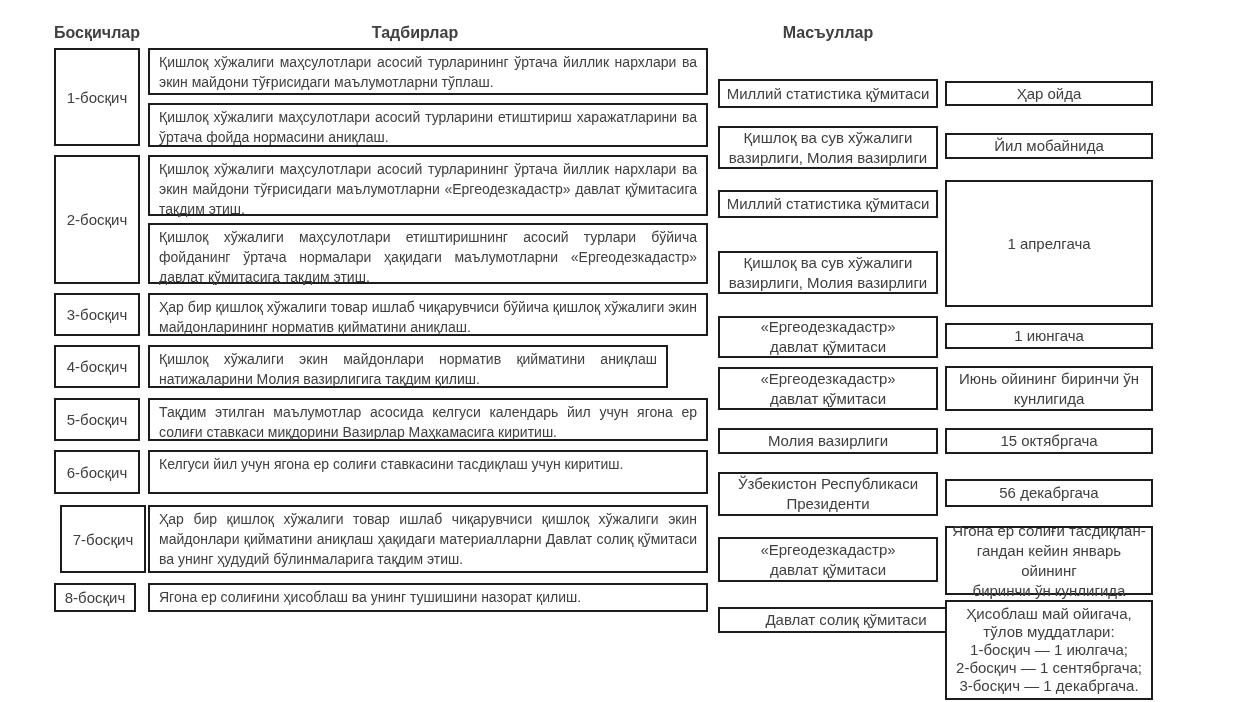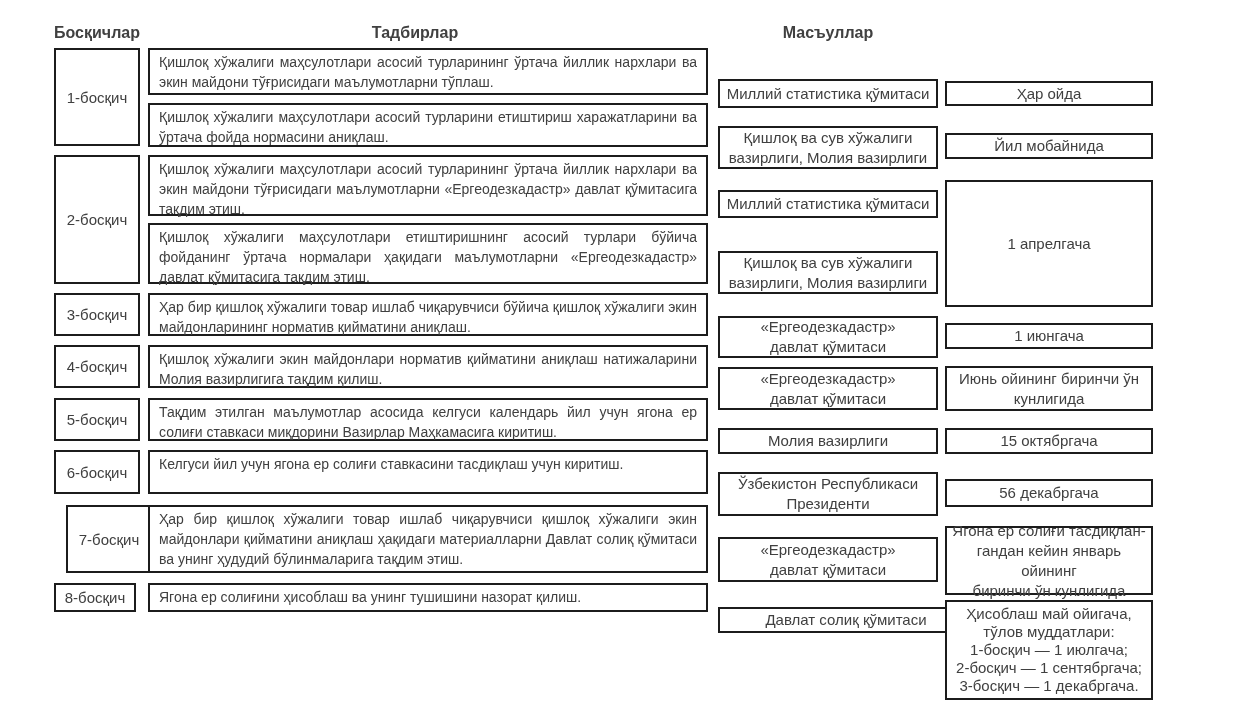--- a/index.html
+++ b/index.html
@@ -72,38 +72,38 @@
 вазирлиги, Молия вазирлиги</div>
   <div class="box cc" style="left:945px;top:158px;width:208px;height:127px">1 апрелгача</div>
 
   <div class="box lbl" style="left:54px;top:293px;width:86px;height:43px">3-босқич</div>
   <div class="box act" style="left:148px;top:293px;width:560px;height:43px">Ҳар бир қишлоқ хўжалиги товар ишлаб чиқарувчиси бўйича қишлоқ хўжалиги экин майдонларининг норматив қийматини аниқлаш.</div>
   <div class="box cc" style="left:718px;top:294px;width:220px;height:42px">«Ергеодезкадастр»
 давлат қўмитаси</div>
   <div class="box cc" style="left:945px;top:301px;width:208px;height:26px">1 июнгача</div>
 
   <div class="box lbl" style="left:54px;top:345px;width:86px;height:43px">4-босқич</div>
-  <div class="box act" style="left:148px;top:345px;width:560px;height:43px">Қишлоқ хўжалиги экин майдонлари норматив қийматини аниқлаш натижаларини Молия вазирлигига тақдим қилиш.</div>
+  <div class="box act" style="left:148px;top:345px;width:520px;height:43px">Қишлоқ хўжалиги экин майдонлари норматив қийматини аниқлаш натижаларини Молия вазирлигига тақдим қилиш.</div>
   <div class="box cc" style="left:718px;top:345px;width:220px;height:43px">«Ергеодезкадастр»
 давлат қўмитаси</div>
   <div class="box cc" style="left:945px;top:344px;width:208px;height:45px">Июнь ойининг биринчи ўн
 кунлигида</div>
 
   <div class="box lbl" style="left:54px;top:398px;width:86px;height:43px">5-босқич</div>
   <div class="box act" style="left:148px;top:398px;width:560px;height:43px">Тақдим этилган маълумотлар асосида келгуси календарь йил учун ягона ер солиғи ставкаси миқдорини Вазирлар Маҳкамасига киритиш.</div>
   <div class="box cc" style="left:718px;top:406px;width:220px;height:26px">Молия вазирлиги</div>
   <div class="box cc" style="left:945px;top:406px;width:208px;height:26px">15 октябргача</div>
 
   <div class="box lbl" style="left:54px;top:450px;width:86px;height:44px">6-босқич</div>
   <div class="box act" style="left:148px;top:450px;width:560px;height:44px">Келгуси йил учун ягона ер солиғи ставкасини тасдиқлаш учун киритиш.</div>
   <div class="box cc" style="left:718px;top:450px;width:220px;height:44px">Ўзбекистон Республикаси
 Президенти</div>
   <div class="box cc" style="left:945px;top:457px;width:208px;height:28px">56 декабргача</div>
 
-  <div class="box lbl" style="left:66px;top:505px;width:86px;height:68px">7-босқич</div>
+  <div class="box lbl" style="left:60px;top:505px;width:86px;height:68px">7-босқич</div>
   <div class="box act" style="left:148px;top:505px;width:560px;height:68px">Ҳар бир қишлоқ хўжалиги товар ишлаб чиқарувчиси қишлоқ хўжалиги экин майдонлари қийматини аниқлаш ҳақидаги материалларни Давлат солиқ қўмитаси ва унинг ҳудудий бўлинмаларига тақдим этиш.</div>
   <div class="box cc" style="left:718px;top:515px;width:220px;height:45px">«Ергеодезкадастр»
 давлат қўмитаси</div>
   <div class="box cc" style="left:945px;top:504px;width:208px;height:69px">Ягона ер солиғи тасдиқлан-
 гандан кейин январь ойининг
 биринчи ўн кунлигида</div>
 
   <div class="box lbl" style="left:54px;top:583px;width:82px;height:29px">8-босқич</div>
   <div class="box act" style="left:148px;top:583px;width:560px;height:29px">Ягона ер солиғини ҳисоблаш ва унинг тушишини назорат қилиш.</div>
   <div class="box cc" style="left:718px;top:585px;width:256px;height:26px">Давлат солиқ қўмитаси</div>

